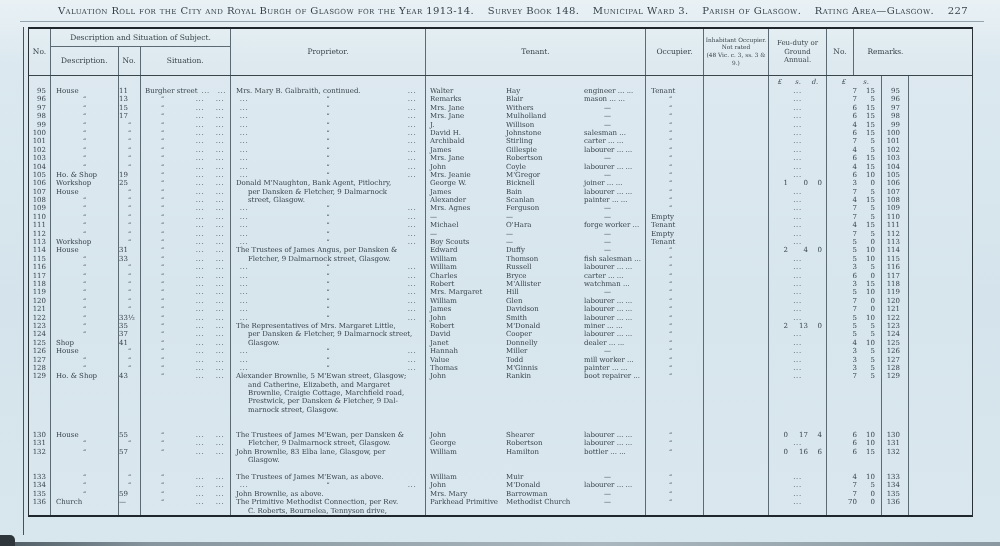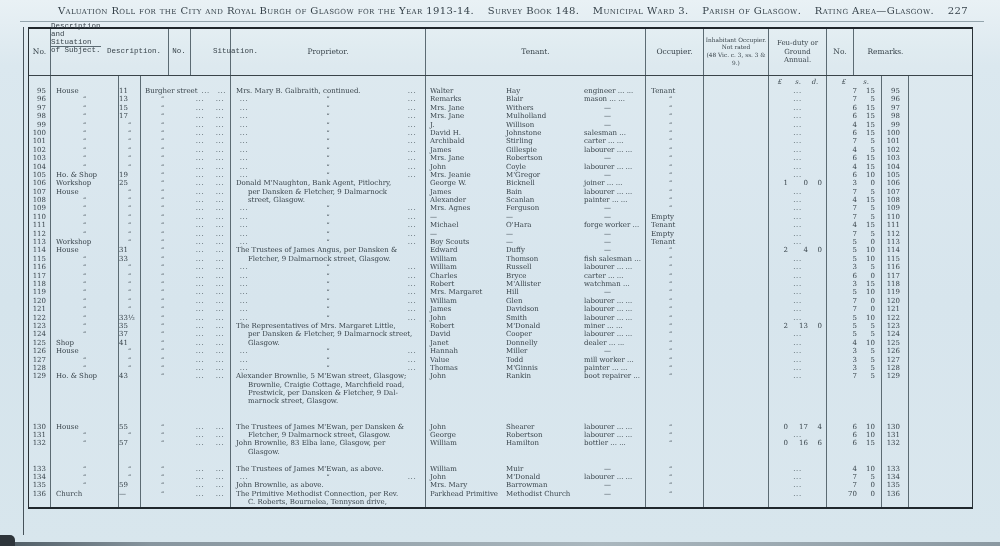--- a/index.html
+++ b/index.html
@@ -30,21 +30,21 @@
     box-sizing:border-box;background:rgba(255,255,255,0.06);
   }
   .cb{border-right:1px solid #5c6b73;box-sizing:border-box;}
   
   .w-nol{width:22px;} .w-desc{width:68px;} .w-num{width:22px;} .w-situ{width:90px;}
   .w-prop{width:195px;} .w-ten{width:220px;} .w-occr{width:58px;} .w-inh{width:65px;}
   .w-feu{width:58px;} .w-rent{width:55px;} .w-nor{width:27px;} .w-rem{width:63px;border-right:none;}
   
   .hdr{display:flex;height:46px;border-bottom:1px solid #3a4449;font-size:7.5px;color:#3a454c;}
   .hcell{display:flex;align-items:center;justify-content:center;text-align:center;flex-direction:column;line-height:1.25;}
-  .dgroup{display:flex;width:180px;font-family:Liberation Mono, monospace;}
+  .dgroup{display:flex;flex-direction:column;width:180px;}
   .dg-top{height:17px;border-bottom:1px solid #5c6b73;display:flex;align-items:center;justify-content:center;}
   .dg-bot{flex:1;display:flex;}
   .dg-bot .hcell{height:100%;}
   .inh-small{font-size:5.8px;line-height:1.3;}
   .hsm{font-size:7px;line-height:1.2;padding:0 2px;}
   
   .units{display:flex;height:11px;font-size:6.8px;font-style:italic;color:#3d4950;}
   .units .cb{display:flex;align-items:center;}
   .u-sub{display:inline-block;text-align:center;}
   
@@ -1150,20 +1150,36 @@
         </div>
         <div class="cb w-nor c-nor">129</div>
         <div class="cb w-rem"></div>
       </div>
       <div class="trow">
         <div class="cb w-nol c-nol"></div>
         <div class="cb w-desc c-desc"></div>
         <div class="cb w-num c-num"></div>
         <div class="cb w-situ c-situ"></div>
         <div class="cb w-prop c-prop">
+          <span class="p-text ind">and Catherine, Elizabeth, and Margaret</span>
+        </div>
+        <div class="cb w-ten c-ten"></div>
+        <div class="cb w-occr c-occr"></div>
+        <div class="cb w-inh"></div>
+        <div class="cb w-feu c-feu"></div>
+        <div class="cb w-rent c-rent"></div>
+        <div class="cb w-nor c-nor"></div>
+        <div class="cb w-rem"></div>
+      </div>
+      <div class="trow">
+        <div class="cb w-nol c-nol"></div>
+        <div class="cb w-desc c-desc"></div>
+        <div class="cb w-num c-num"></div>
+        <div class="cb w-situ c-situ"></div>
+        <div class="cb w-prop c-prop">
           <span class="p-text ind">Brownlie, Craigie Cottage, Marchfield road,</span>
         </div>
         <div class="cb w-ten c-ten"></div>
         <div class="cb w-occr c-occr"></div>
         <div class="cb w-inh"></div>
         <div class="cb w-feu c-feu"></div>
         <div class="cb w-rent c-rent"></div>
         <div class="cb w-nor c-nor"></div>
         <div class="cb w-rem"></div>
       </div>

